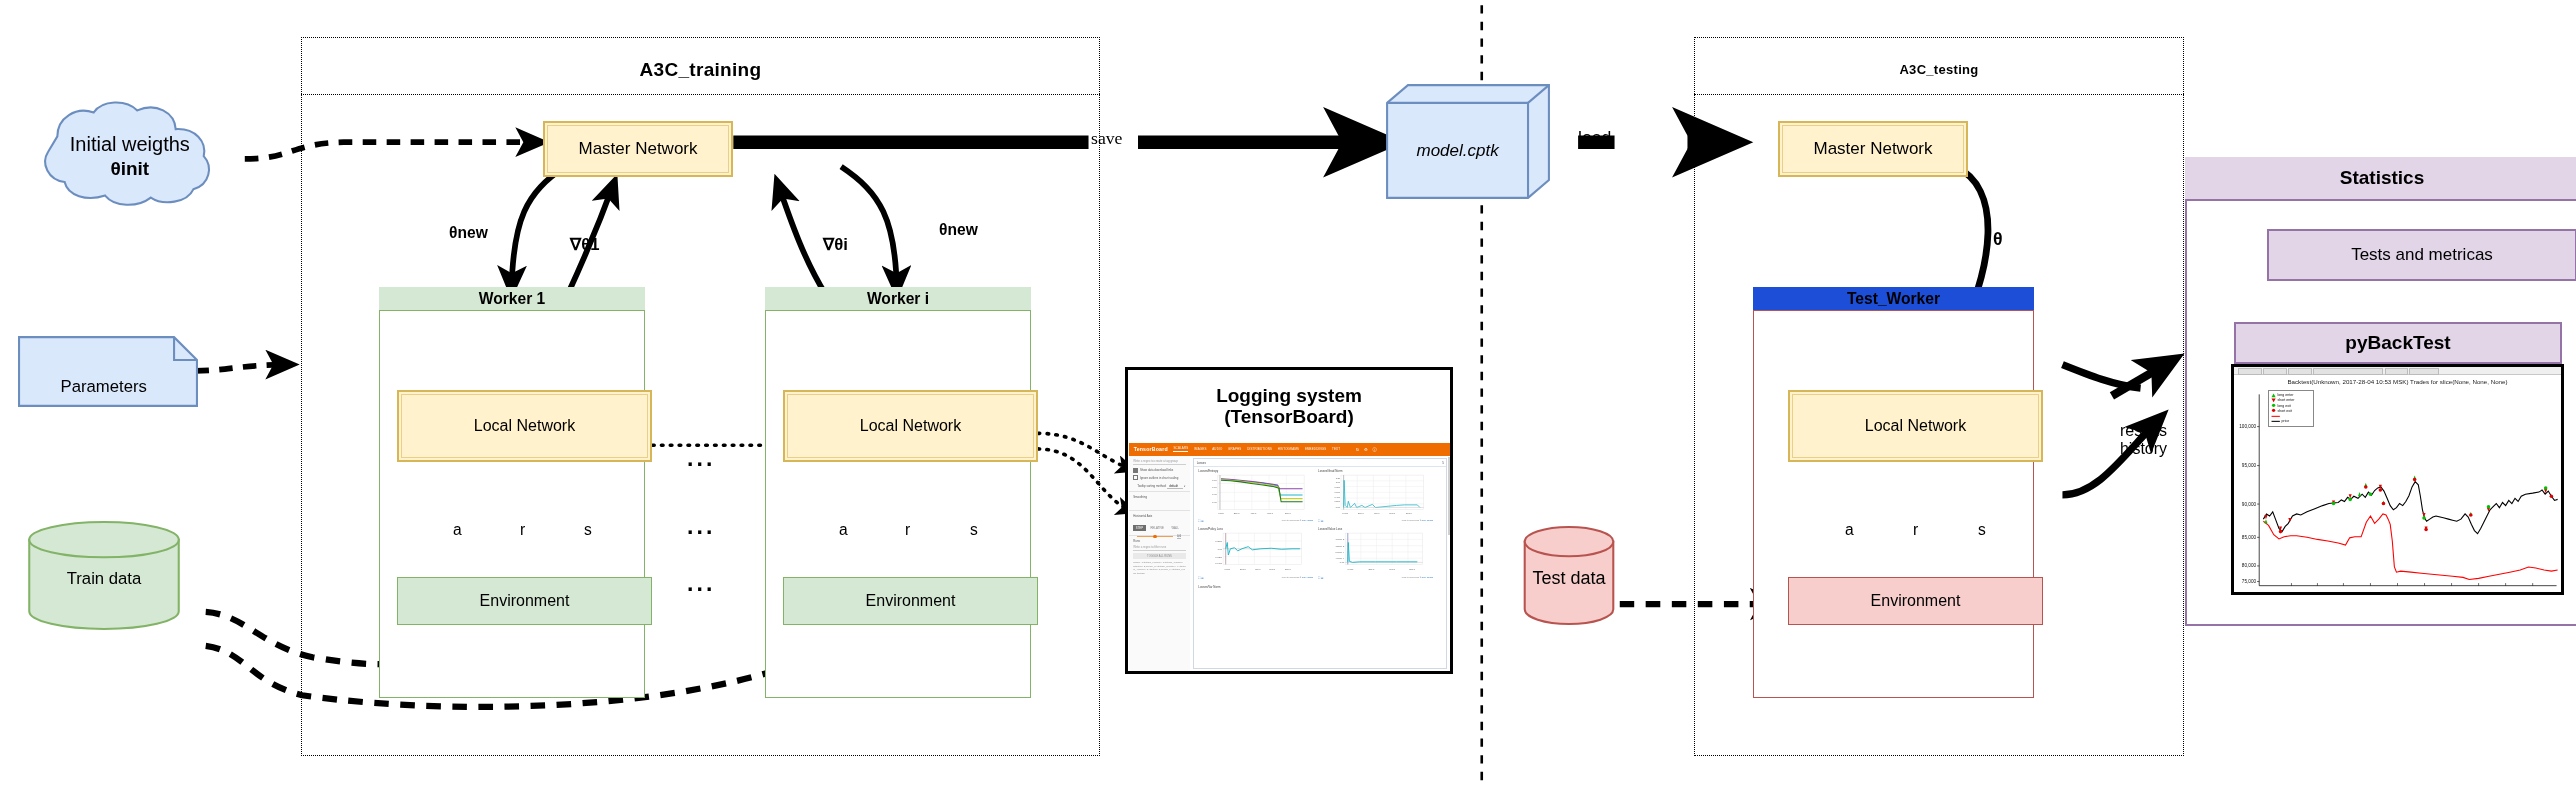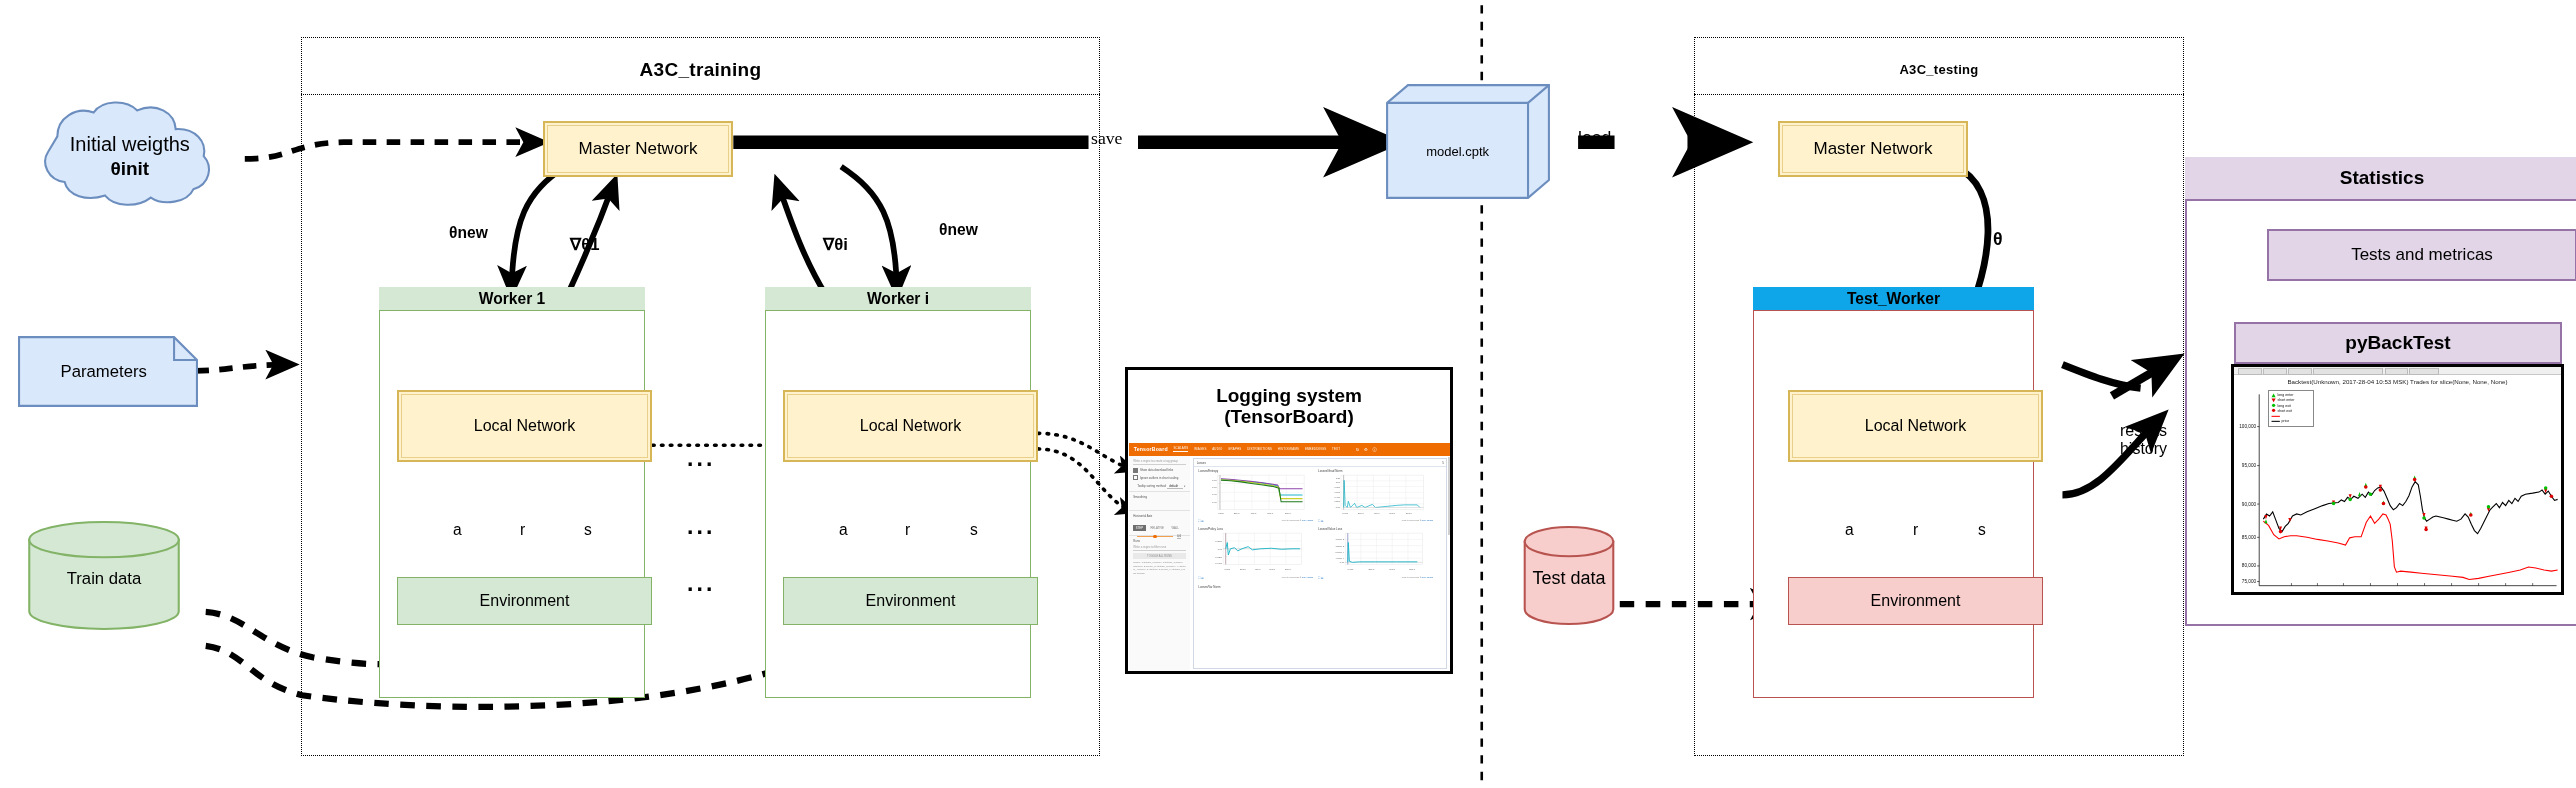--- a/index.html
+++ b/index.html
@@ -17,21 +17,21 @@
   
   .net-outer{background:#fff2cc;border:2.6px solid #d6b656;box-sizing:border-box;}
   .net-inner{position:absolute;inset:2.1px;border:1px solid #e8d08a;box-sizing:border-box;}
   .net-label{position:relative;z-index:3;width:100%;}
 
   .worker-box{background:#fff;border:1.6px solid #82b366;box-sizing:border-box;}
   .worker-head{background:#d5e8d4;border-bottom:1.6px solid #82b366;box-sizing:border-box;font-weight:bold;}
   .env-box{background:#d5e8d4;border:1.6px solid #82b366;box-sizing:border-box;}
 
   .test-box{background:#fff;border:1.6px solid #b85450;box-sizing:border-box;}
-  .test-head{background:#0ea5e9;border-bottom:1.6px solid #b85450;box-sizing:border-box;font-weight:bold;}
+  .test-head{background:#1d4ed8;border-bottom:1.6px solid #b85450;box-sizing:border-box;font-weight:bold;}
   .env-test{background:#f8cecc;border:1.6px solid #b85450;box-sizing:border-box;}
 
   .stat-box{background:#fff;border:2.1px solid #9673a6;box-sizing:border-box;}
   .stat-head{background:#e1d5e7;border-bottom:2.1px solid #9673a6;box-sizing:border-box;font-weight:bold;}
   .stat-sub{background:#e1d5e7;border:2.1px solid #9673a6;box-sizing:border-box;}
 
   .tb-frame{background:#fff;border:3.6px solid #000;box-sizing:border-box;}
   .tb-title{font-weight:bold;line-height:1.06;}
 
   .lbl{color:#000;}
@@ -150,21 +150,21 @@
       <span class="lbl" style="font-size:20px;">Initial weigths</span>
       <span class="lbl-b" style="font-size:19px;margin-top:2.1px;">θinit</span>
     </div>
   </div>
 
   <div class="abs" style="left:17.7px;top:336px;width:180px;height:71px;">
     <svg width="180" height="71" viewBox="0 0 346 136">
       <path d="M2,2 L300,2 L344,46 L344,134 L2,134 Z" fill="#dae8fc" stroke="#6c8ebf" stroke-width="4"></path>
       <path d="M300,2 L300,46 L344,46" fill="none" stroke="#6c8ebf" stroke-width="4"></path>
     </svg>
-    <div class="abs ctr" style="left:0;top:0;width:172px;height:71px;">
+    <div class="abs ctr" style="left:0;top:15px;width:172px;height:71px;">
       <span class="lbl" style="font-size:16.7px;">Parameters</span>
     </div>
   </div>
 
   <div class="abs" style="left:26px;top:521px;width:156px;height:109px;">
     <svg width="156" height="109" viewBox="0 0 300 210">
       <path d="M6,36 L6,174 A144,34 0 0 0 294,174 L294,36 Z" fill="#d5e8d4" stroke="#82b366" stroke-width="4"></path>
       <ellipse cx="150" cy="36" rx="144" ry="34" fill="#d5e8d4" stroke="#82b366" stroke-width="4"></ellipse>
     </svg>
     <div class="abs ctr" style="left:0;top:32px;width:156px;height:52px;">
@@ -448,21 +448,21 @@
 
   <div class="abs" style="left:1091px;top:128px;font-size:17.7px;font-family:Liberation Serif, serif;">save</div>
 
   <div class="abs" style="left:1385px;top:83px;width:166px;height:117px;">
     <svg width="166" height="117" viewBox="0 0 318 224">
       <path d="M4,38 L44,4 L314,4 L314,186 L274,220 L4,220 Z" fill="#dae8fc" stroke="#6c8ebf" stroke-width="4"></path>
       <path d="M4,38 L274,38 L274,220" fill="none" stroke="#6c8ebf" stroke-width="4"></path>
       <path d="M274,38 L314,4" fill="none" stroke="#6c8ebf" stroke-width="4"></path>
     </svg>
     <div class="abs ctr" style="left:2.1px;top:21px;width:141px;height:94px;">
-      <span class="lbl" style="font-size:13px;">model.cptk</span>
+      <span class="lbl" style="font-size:17px;font-style:italic;">model.cptk</span>
     </div>
   </div>
   <div class="abs" style="left:1578px;top:128px;font-size:17.7px;width:36px;overflow:hidden;white-space:nowrap;">load</div>
 
   <div class="abs group-box" style="left:1694px;top:37px;width:490px;height:719px;"></div>
   <div class="abs group-sep" style="left:1694px;top:94px;width:490px;height:0;"></div>
   <div class="abs ctr" style="left:1694px;top:50px;width:490px;height:39px;">
     <span class="group-title" style="font-size:13px;">A3C_testing</span>
   </div>
 

